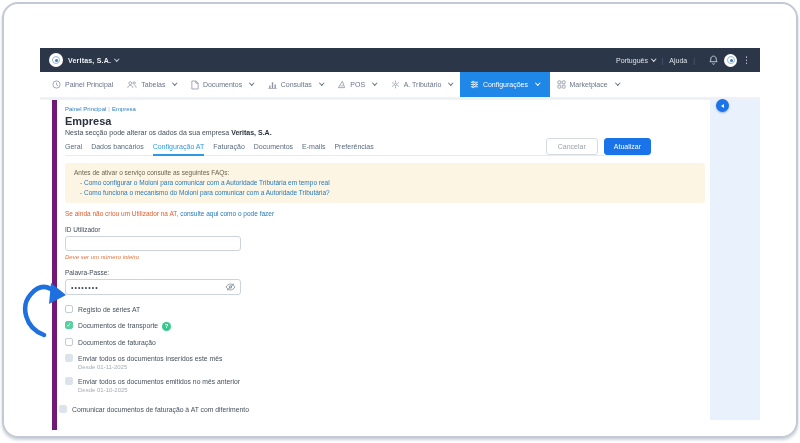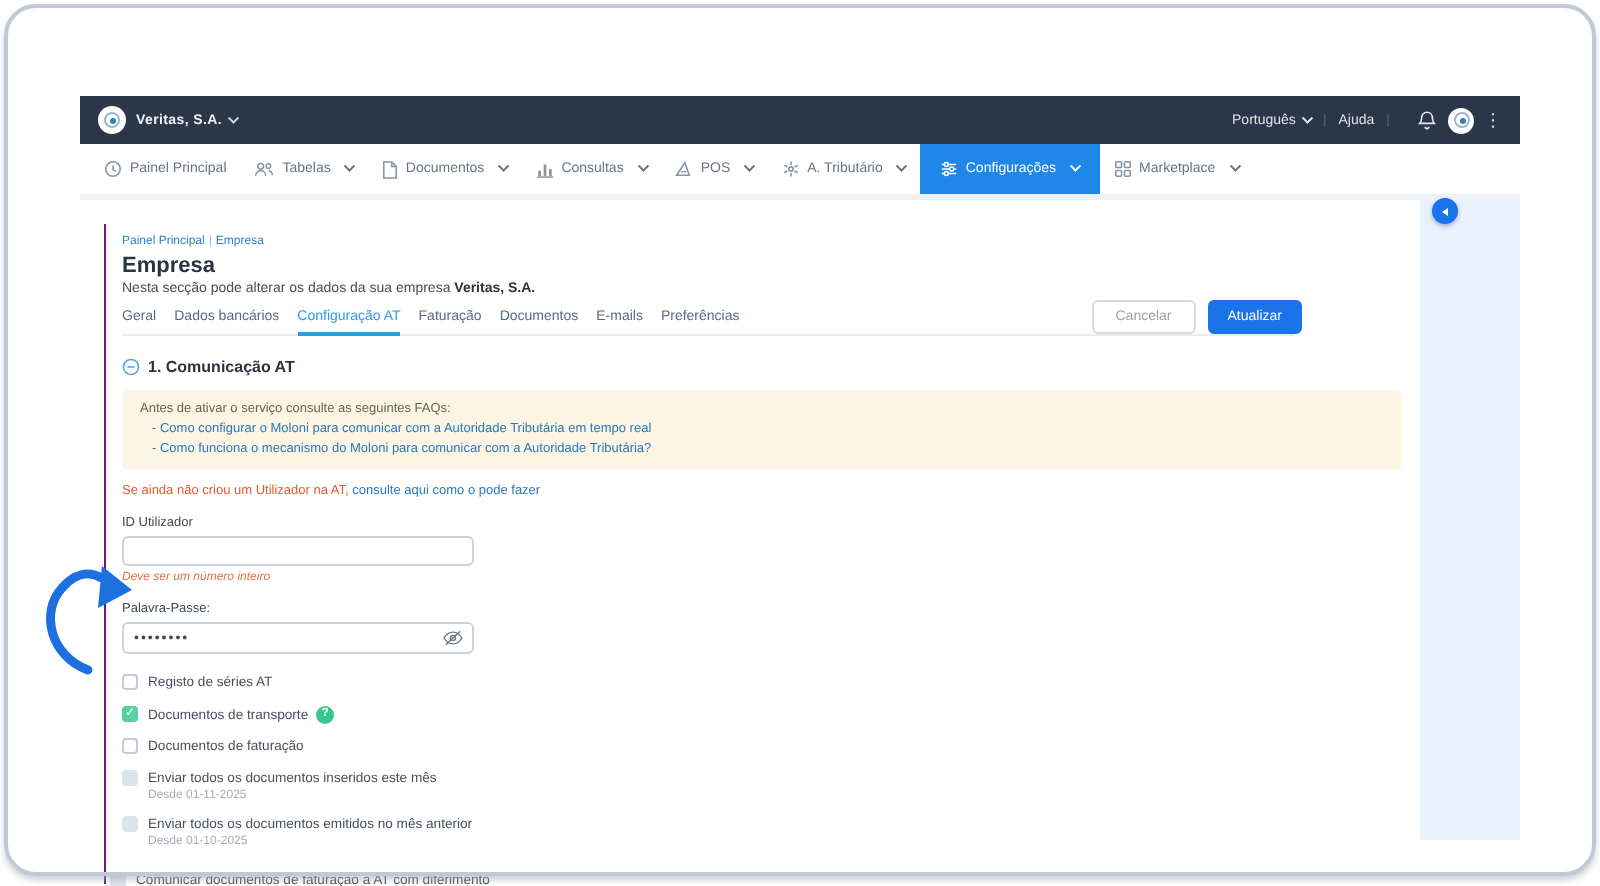--- a/index.html
+++ b/index.html
@@ -60,22 +60,22 @@
   .side-strip { position:absolute; left:710px; top:100px; width:50px; height:320px; background:#e9f1fc; z-index:3; }
   .collapse-btn {
     position:absolute; left:716px; top:99px; width:13px; height:13px; border-radius:50%;
     background:#1a73e8; display:flex; align-items:center; justify-content:center; z-index:6; cursor:pointer;
     box-shadow:0 1px 2px rgba(20,80,160,.4);
   }
   .tri-left { width:0; height:0; border-top:2.5px solid transparent; border-bottom:2.5px solid transparent; border-right:3.5px solid #fff; margin-right:1px; }
 
   
   .content {
-    position:absolute; left:52px; top:112px; width:603px; height:330px;
-    background:#fff; border-left:1px solid #701a75; z-index:4;
+    position:absolute; left:52px; top:100px; width:603px; height:330px;
+    background:#fff; border-left:5px solid #701a75; z-index:4;
     padding:6px 8px 0 8px; font-size:7px;
   }
   .breadcrumb { font-size:6px; color:#2e7fc2; margin-bottom:3px; }
   .breadcrumb .sep { color:#aeb6c2; margin:0 2px; }
   .page-title { font-size:11px; font-weight:bold; color:#2b3240; margin-bottom:2px; }
   .subtitle { font-size:7px; color:#434d5c; margin-bottom:7px; }
   .subtitle b { color:#2b3240; }
 
   .tabs-row { display:flex; gap:9px; border-bottom:1px solid #e8ebef; height:13px; align-items:flex-start; }
   .tab { font-size:7px; color:#5a6a7e; padding-bottom:4px; cursor:pointer; white-space:nowrap; }
@@ -269,27 +269,20 @@
     <span class="tab">Documentos</span>
     <span class="tab">E-mails</span>
     <span class="tab">Preferências</span>
   </div>
 
   <div class="btn-group">
     <div class="btn ghost">Cancelar</div>
     <div class="btn primary">Atualizar</div>
   </div>
 
-  <div class="section-head">
-    <svg viewBox="0 0 10 10" width="9" height="9">
-        <circle cx="5" cy="5" r="4.2" fill="none" stroke="#5aa7e8" stroke-width="0.9"></circle>
-        <path d="M3 5h4" stroke="#5aa7e8" stroke-width="0.9"></path>
-      </svg>
-    <span class="section-title">1. Comunicação AT</span>
-  </div>
 
   <div class="faq-box">
     <span class="faq-intro">Antes de ativar o serviço consulte as seguintes FAQs:</span>
     <span class="faq-link">- Como configurar o Moloni para comunicar com a Autoridade Tributária em tempo real</span>
     <span class="faq-link">- Como funciona o mecanismo do Moloni para comunicar com a Autoridade Tributária?</span>
   </div>
 
   <div class="at-note">
     <span class="at-warning">Se ainda não criou um Utilizador na AT, </span>
     <span class="at-link">consulte aqui como o pode fazer</span>

